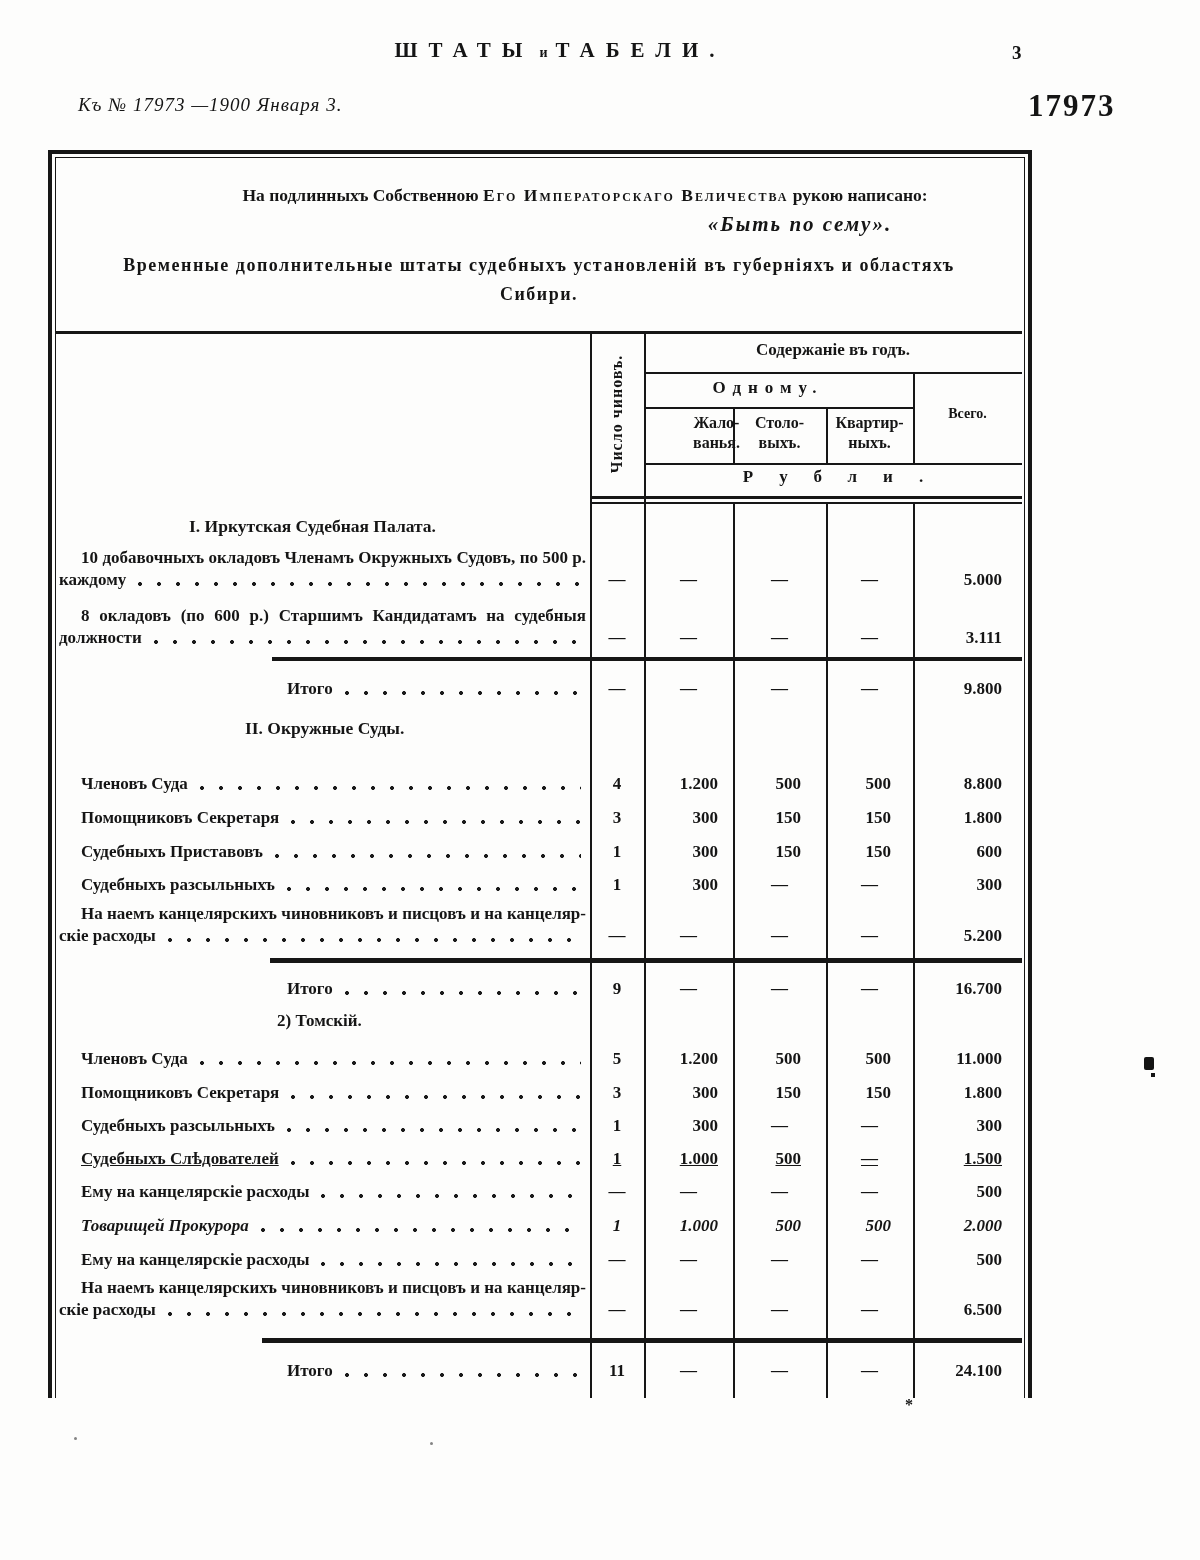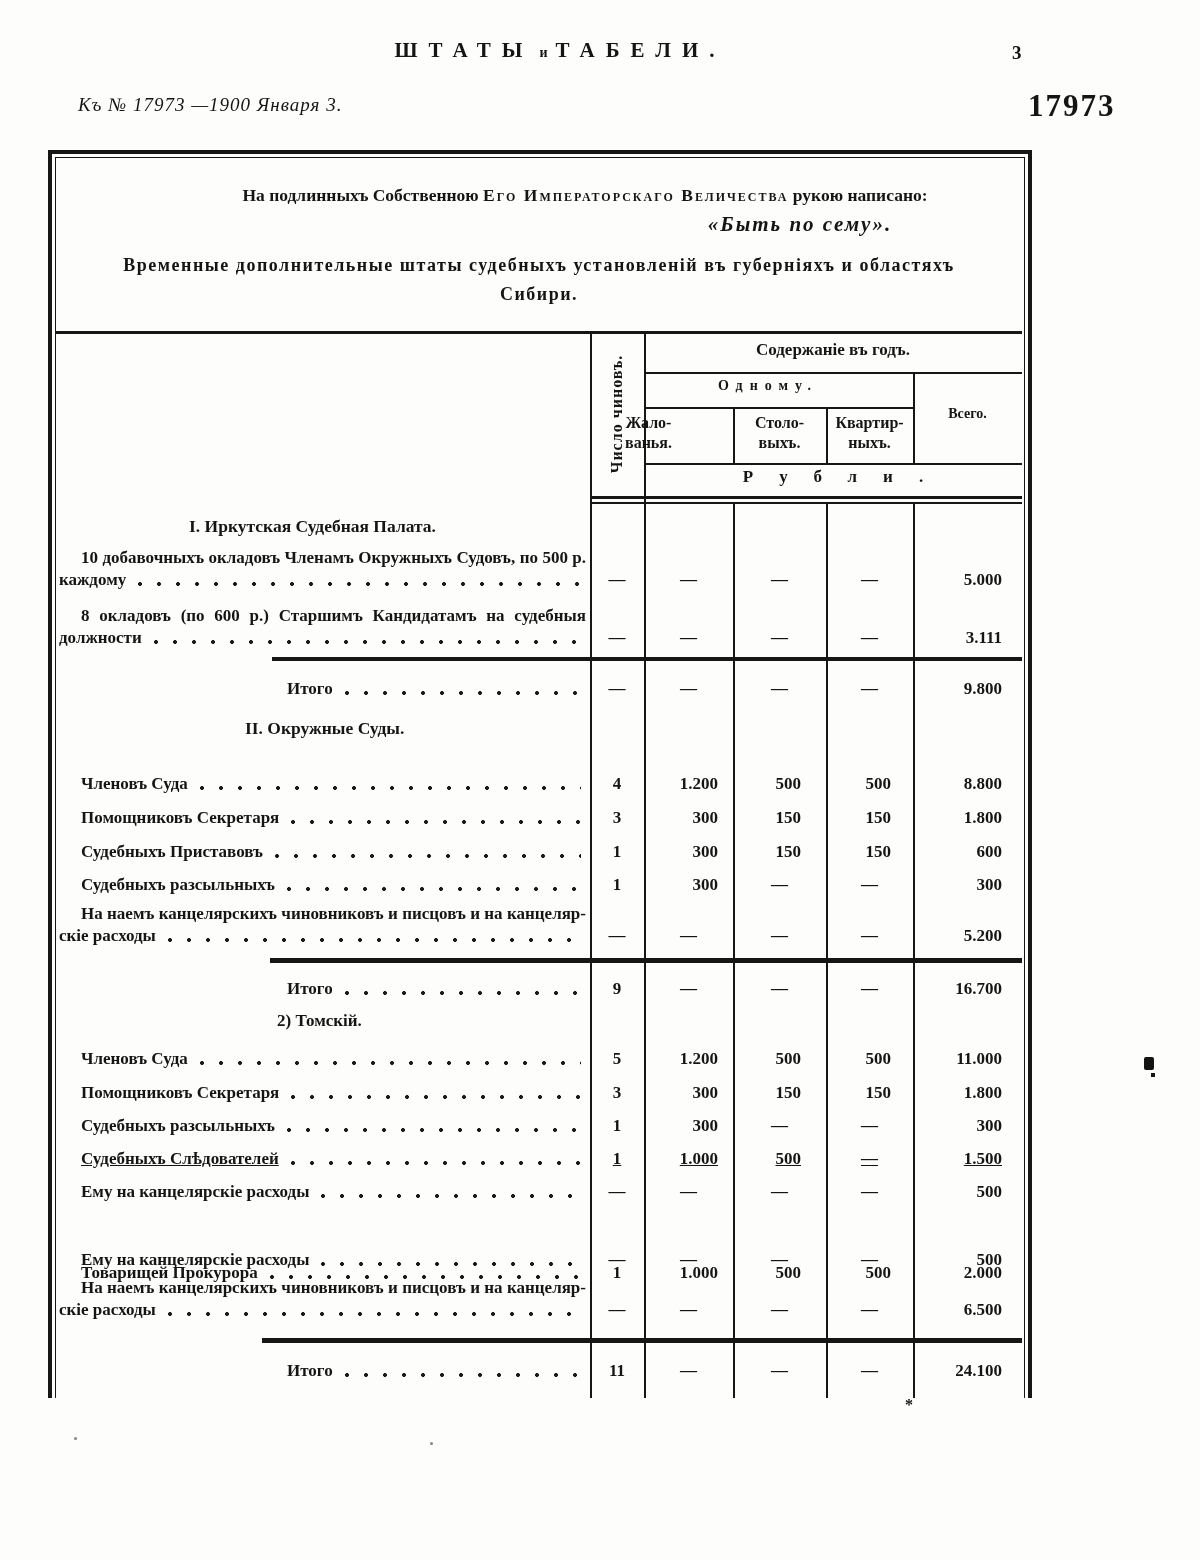--- a/index.html
+++ b/index.html
@@ -28,23 +28,23 @@
   .pre1 .caps { font-variant: small-caps; letter-spacing:2px; }
   .pre2 { position:absolute; top:212px; left:585px; width:430px; text-align:center;
           font-style:italic; font-weight:bold; font-size:21px; letter-spacing:2px; }
   .pre3 { position:absolute; top:251px; left:56px; width:966px; text-align:center;
           font-weight:bold; font-size:18px; letter-spacing:1.5px; line-height:29px; }
   
   .hline, .vline, .totline { position:absolute; background:#161616; }
   
   .hc { position:absolute; text-align:center; font-weight:bold; }
   .hc-soderzh  { left:644px; top:340px; width:378px; font-size:17px; }
-  .hc-odnomu   { left:644px; top:378px; width:241px; font-size:14px; letter-spacing:7px; padding-left:7px;font-family:Liberation Serif, serif; }
+  .hc-odnomu   { left:644px; top:378px; width:241px; font-size:17px; letter-spacing:7px; padding-left:7px;font-family:Liberation Serif, serif; }
   .hc-col      { top:413px; font-size:16px; line-height:20px; }
-  .hc-zhalo    { left:604px; width:89px; }
+  .hc-zhalo    { left:672px; width:89px; }
   .hc-stolo    { left:733px; width:93px; }
   .hc-kvartir  { left:826px; width:87px; }
   .hc-vsego    { left:913px; top:406px; width:109px; font-size:14px;font-family:Liberation Serif, serif; }
   .hc-rubli    { left:650px; top:467px; width:372px; font-size:17px; letter-spacing:26px; padding-left:20px; }
   .hc-chislo   { left:590px; top:331px; width:54px; height:166px; display:flex; align-items:center; justify-content:center; }
   .vtext { transform: rotate(-90deg); white-space:nowrap; font-size:16px; font-weight:bold; letter-spacing:1px; }
   
   .trow { position:absolute; left:59px; width:963px; display:flex; align-items:flex-end;
           font-size:17px; font-weight:bold; line-height:22px; }
   .lbl  { width:531px; padding-right:4px; }
@@ -337,21 +337,21 @@
           <span class="leader"></span>
         </span>
     </div>
     <div class="cell c1 dash">—</div>
     <div class="cell c2 dash">—</div>
     <div class="cell c3 dash">—</div>
     <div class="cell c4 dash">—</div>
     <div class="cell c5">500</div>
   </div>
 
-  <div class="trow" style="top:1262px;">
+  <div class="trow" style="top:1215px;font-style:italic;">
     <div class="lbl">
       <span class="l2">
           <span class="txt indent">Товарищей Прокурора</span>
           <span class="leader"></span>
         </span>
     </div>
     <div class="cell c1">1</div>
     <div class="cell c2">1.000</div>
     <div class="cell c3">500</div>
     <div class="cell c4">500</div>

